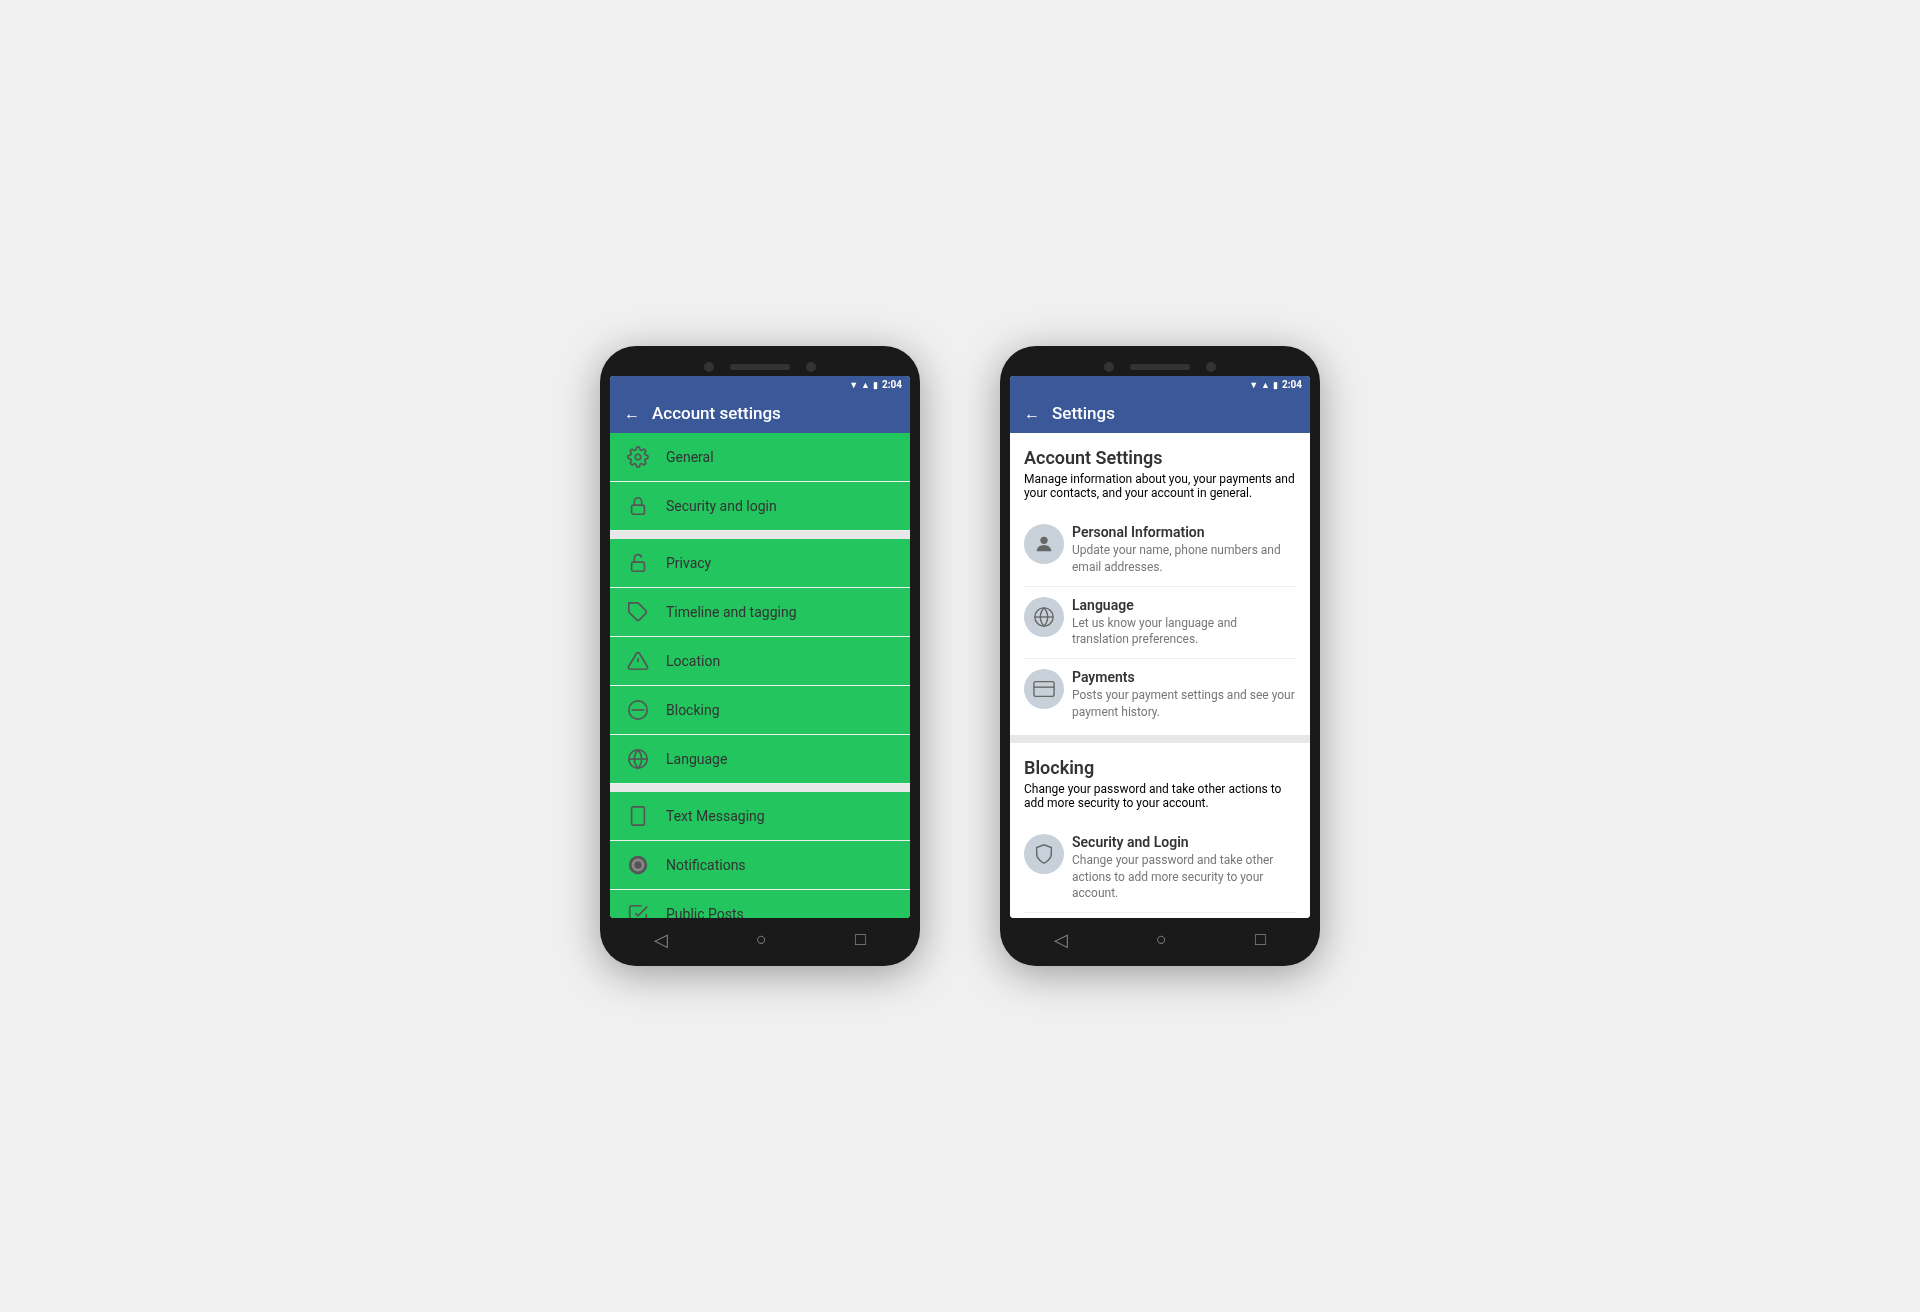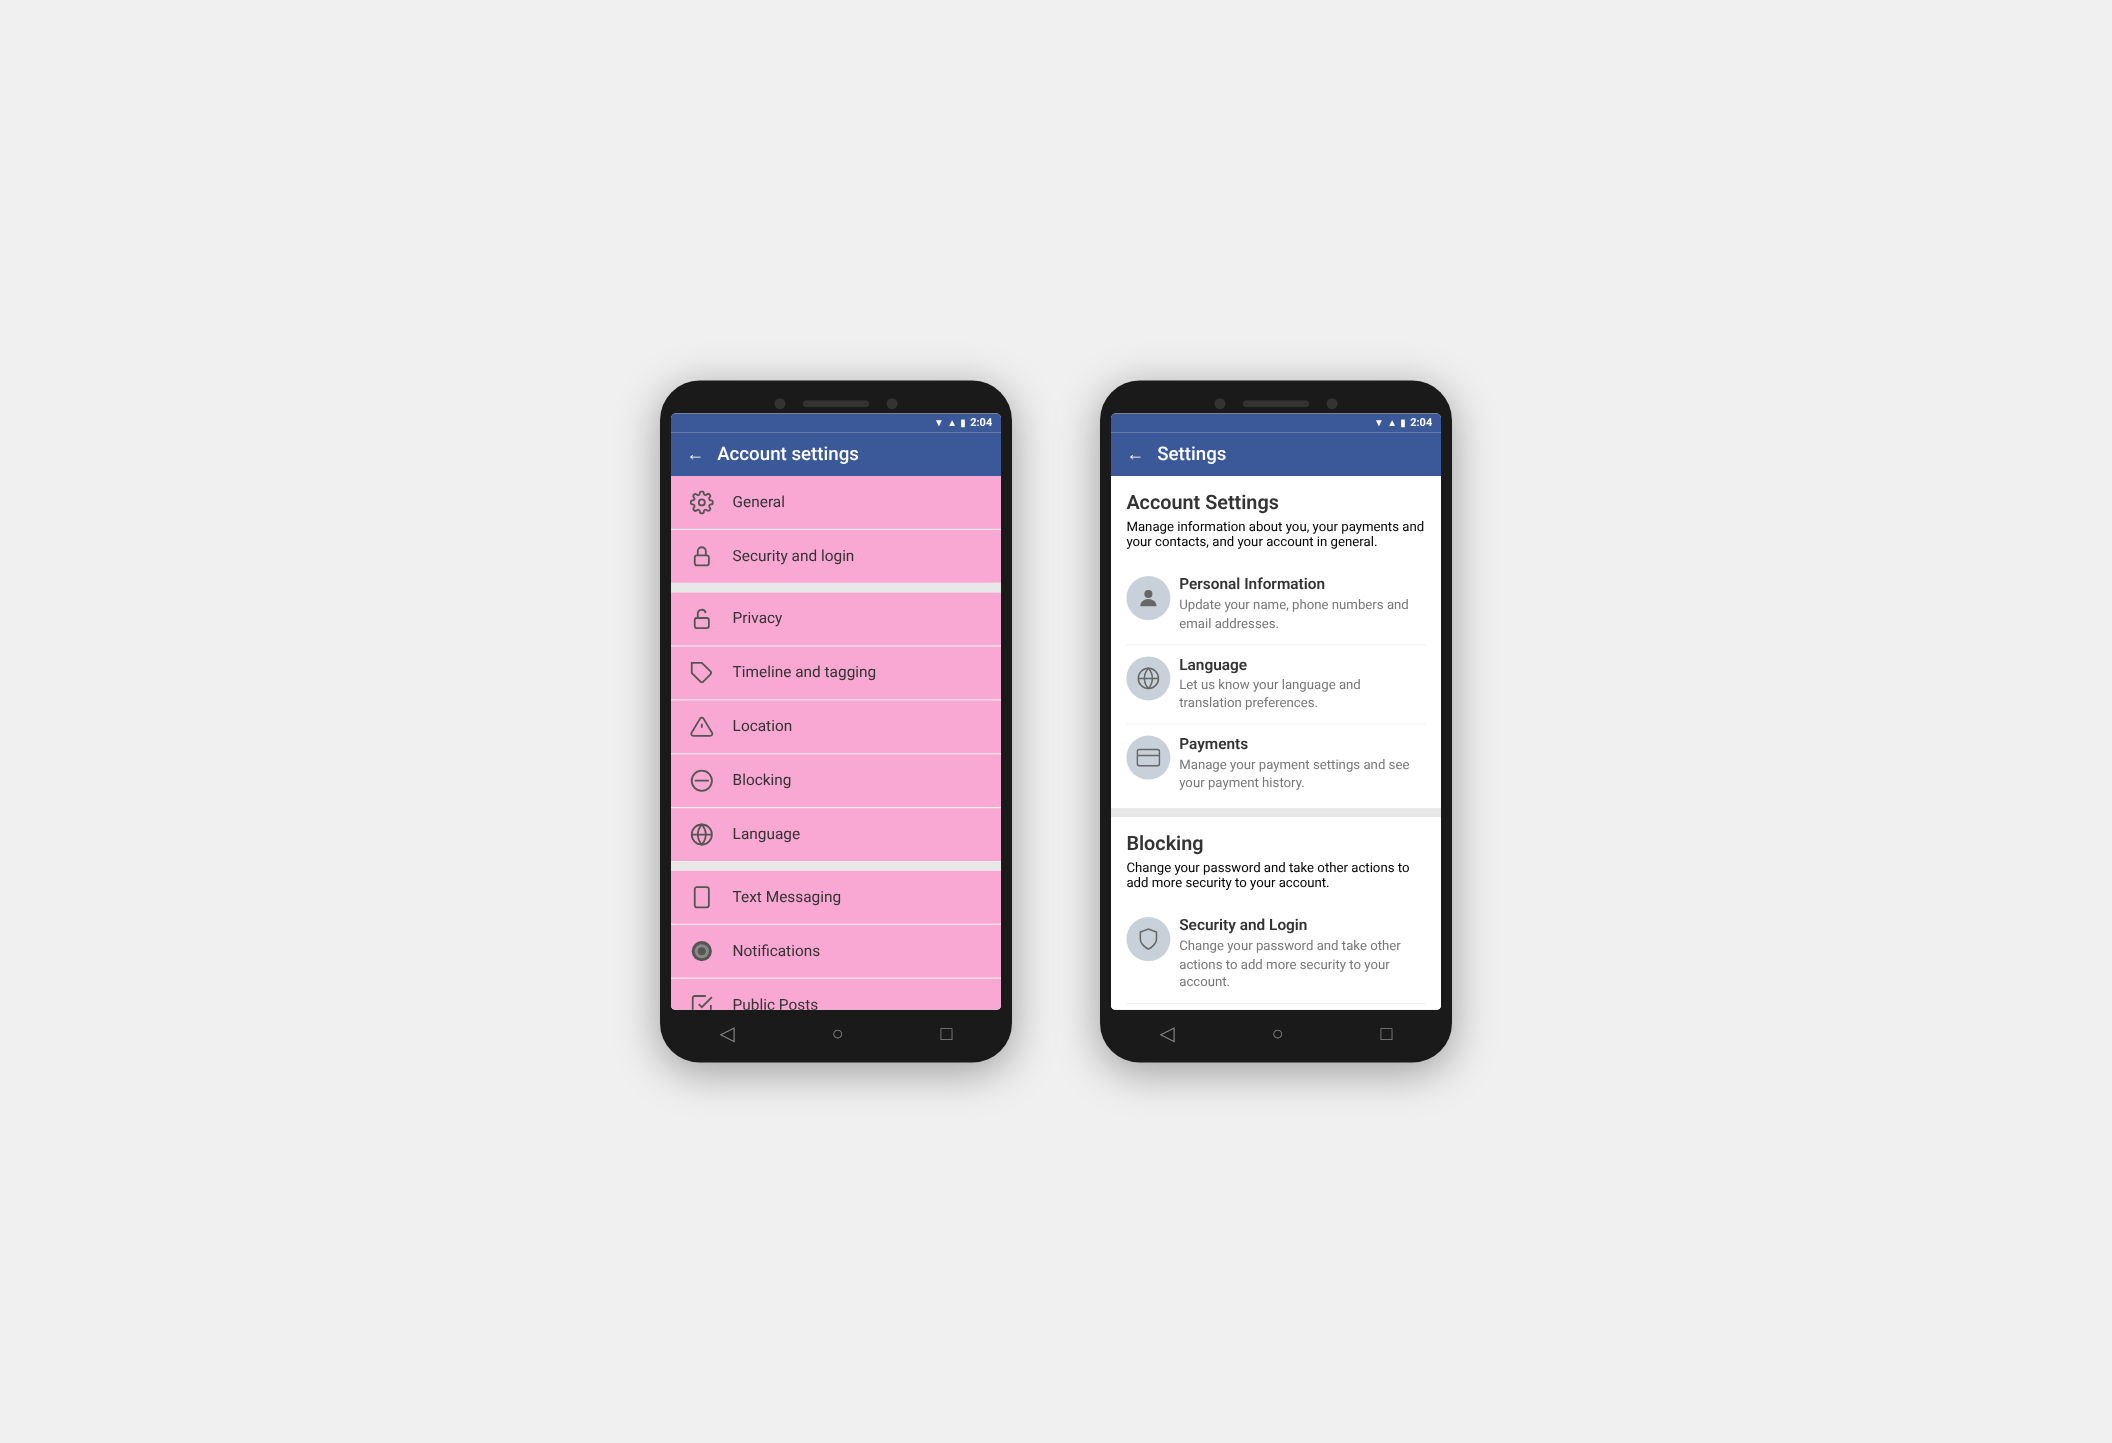--- a/index.html
+++ b/index.html
@@ -116,21 +116,21 @@
     .app-bar-title {
       color: white;
       font-size: 17px;
       font-weight: 500;
     }
 
     
     .settings-list {
       flex: 1;
       overflow-y: auto;
-      background: #f9a8d4;
+      background: #22c55e;
     }
 
     .settings-item {
       display: flex;
       align-items: center;
       padding: 12px 16px;
       border-bottom: 1px solid #f0f0f0;
       cursor: pointer;
       gap: 16px;
     }
@@ -437,21 +437,21 @@
 
         <div class="detail-item">
           <div class="detail-item-icon">
             <svg viewBox="0 0 24 24" fill="none" stroke="#666" stroke-width="1.5" class="detail-icon-svg">
               <rect x="1" y="4" width="22" height="16" rx="2"></rect>
               <line x1="1" y1="10" x2="23" y2="10"></line>
             </svg>
           </div>
           <div class="detail-item-text">
             <div class="detail-item-title">Payments</div>
-            <div class="detail-item-desc">Manage your payment settings and see your payment history.</div>
+            <div class="detail-item-desc">Posts your payment settings and see your payment history.</div>
           </div>
         </div>
       </div>
 
       <div class="divider"></div>
 
       <div class="detail-section">
         <div class="detail-section-title">Blocking</div>
         <div class="detail-section-desc">Change your password and take other actions to add more security to your account.</div>
 

